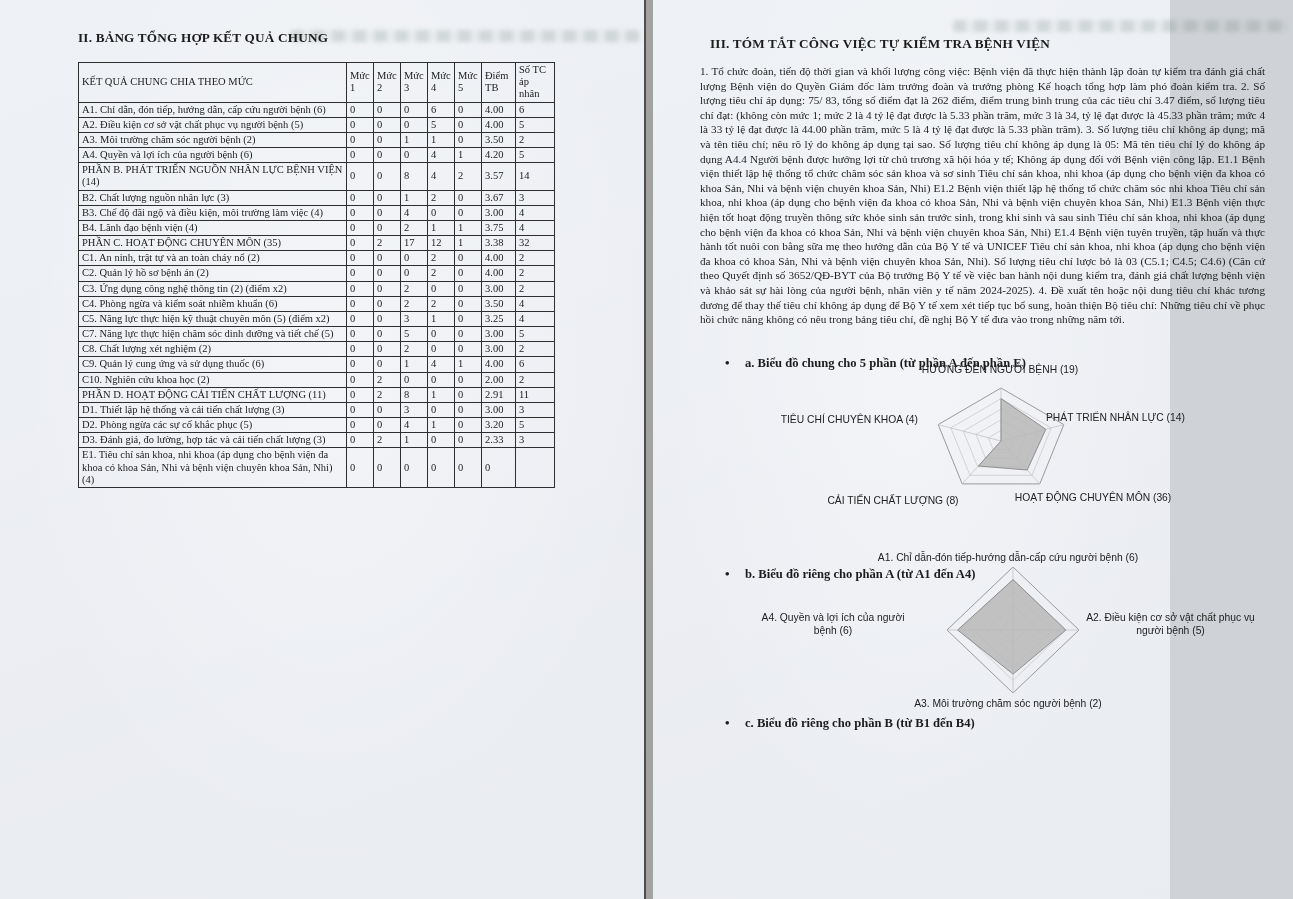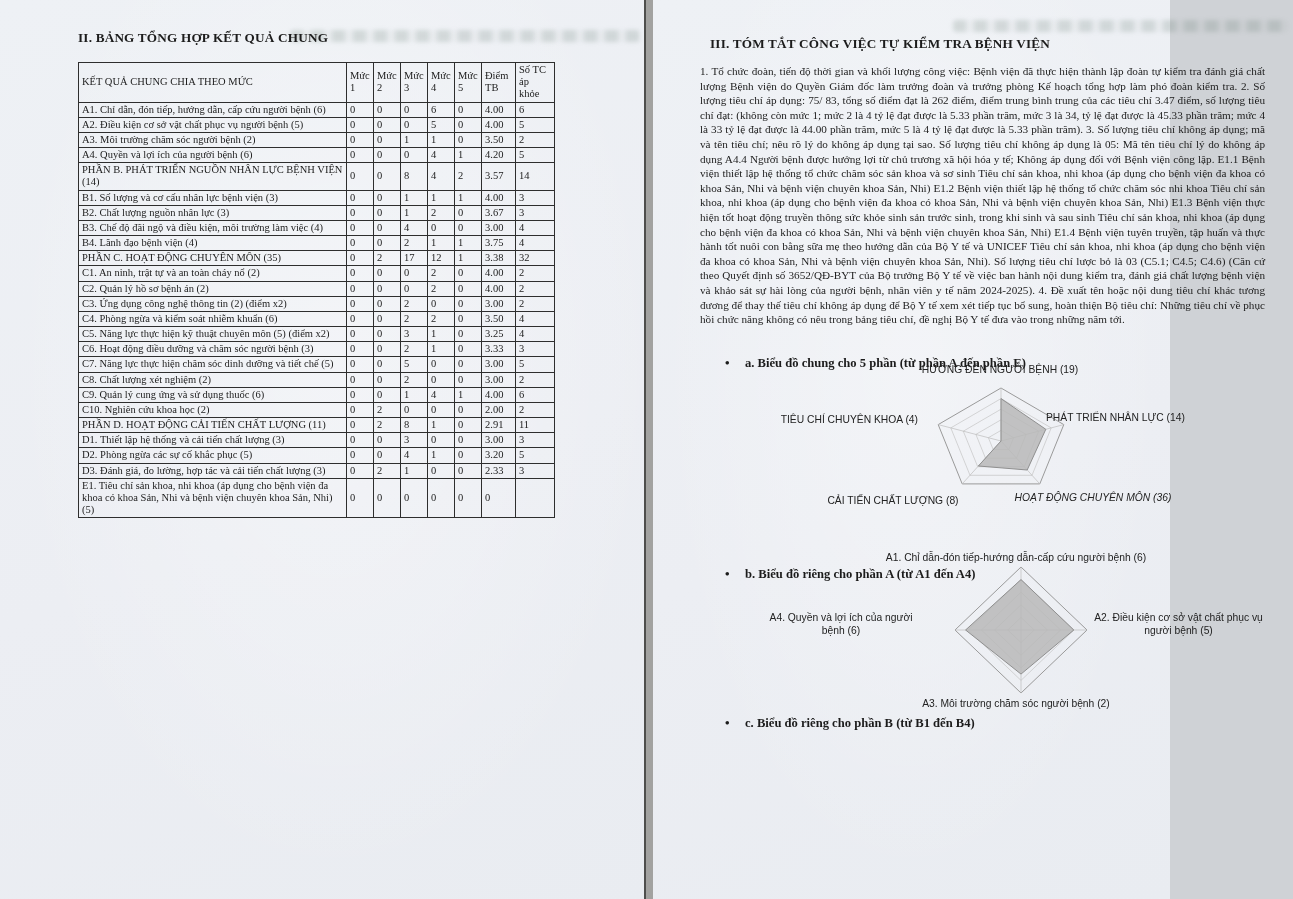--- a/index.html
+++ b/index.html
@@ -68,21 +68,21 @@
     </colgroup>
     <thead>
       <tr>
         <th>KẾT QUẢ CHUNG CHIA THEO MỨC</th>
         <th>Mức 1</th>
         <th>Mức 2</th>
         <th>Mức 3</th>
         <th>Mức 4</th>
         <th>Mức 5</th>
         <th>Điểm TB</th>
-        <th>Số TC áp khỏe</th>
+        <th>Số TC áp nhân</th>
       </tr>
     </thead>
     <tbody>
         <tr>
           <td>A1. Chỉ dẫn, đón tiếp, hướng dẫn, cấp cứu người bệnh (6)</td>
           <td>0</td>
           <td>0</td>
           <td>0</td>
           <td>6</td>
           <td>0</td>
@@ -123,30 +123,20 @@
           <td>PHẦN B. PHÁT TRIỂN NGUỒN NHÂN LỰC BỆNH VIỆN (14)</td>
           <td>0</td>
           <td>0</td>
           <td>8</td>
           <td>4</td>
           <td>2</td>
           <td>3.57</td>
           <td>14</td>
         </tr>
         <tr>
-          <td>B1. Số lượng và cơ cấu nhân lực bệnh viện (3)</td>
-          <td>0</td>
-          <td>0</td>
-          <td>1</td>
-          <td>1</td>
-          <td>1</td>
-          <td>4.00</td>
-          <td>3</td>
-        </tr>
-        <tr>
           <td>B2. Chất lượng nguồn nhân lực (3)</td>
           <td>0</td>
           <td>0</td>
           <td>1</td>
           <td>2</td>
           <td>0</td>
           <td>3.67</td>
           <td>3</td>
         </tr>
         <tr>
@@ -223,30 +213,20 @@
           <td>C5. Năng lực thực hiện kỹ thuật chuyên môn (5) (điểm x2)</td>
           <td>0</td>
           <td>0</td>
           <td>3</td>
           <td>1</td>
           <td>0</td>
           <td>3.25</td>
           <td>4</td>
         </tr>
         <tr>
-          <td>C6. Hoạt động điều dưỡng và chăm sóc người bệnh (3)</td>
-          <td>0</td>
-          <td>0</td>
-          <td>2</td>
-          <td>1</td>
-          <td>0</td>
-          <td>3.33</td>
-          <td>3</td>
-        </tr>
-        <tr>
           <td>C7. Năng lực thực hiện chăm sóc dinh dưỡng và tiết chế (5)</td>
           <td>0</td>
           <td>0</td>
           <td>5</td>
           <td>0</td>
           <td>0</td>
           <td>3.00</td>
           <td>5</td>
         </tr>
         <tr>
@@ -313,21 +293,21 @@
           <td>D3. Đánh giá, đo lường, hợp tác và cải tiến chất lượng (3)</td>
           <td>0</td>
           <td>2</td>
           <td>1</td>
           <td>0</td>
           <td>0</td>
           <td>2.33</td>
           <td>3</td>
         </tr>
         <tr>
-          <td>E1. Tiêu chí sản khoa, nhi khoa (áp dụng cho bệnh viện đa khoa có khoa Sản, Nhi và bệnh viện chuyên khoa Sản, Nhi) (5)</td>
+          <td>E1. Tiêu chí sản khoa, nhi khoa (áp dụng cho bệnh viện đa khoa có khoa Sản, Nhi và bệnh viện chuyên khoa Sản, Nhi) (4)</td>
           <td>0</td>
           <td>0</td>
           <td>0</td>
           <td>0</td>
           <td>0</td>
           <td>0</td>
           <td></td>
         </tr>
       </tbody>
   </table>
@@ -354,28 +334,28 @@
         <polygon points="288.0,26.0 350.8,62.6 326.8,121.9 249.2,121.9 225.2,62.6" fill="none" stroke="#9a9a9a" stroke-width="1"></polygon>
         <line x1="288" y1="79" x2="288.0" y2="26.0" stroke="#bdbdbd" stroke-width="0.7"></line>
         <line x1="288" y1="79" x2="350.8" y2="62.6" stroke="#bdbdbd" stroke-width="0.7"></line>
         <line x1="288" y1="79" x2="326.8" y2="121.9" stroke="#bdbdbd" stroke-width="0.7"></line>
         <line x1="288" y1="79" x2="249.2" y2="121.9" stroke="#bdbdbd" stroke-width="0.7"></line>
         <line x1="288" y1="79" x2="225.2" y2="62.6" stroke="#bdbdbd" stroke-width="0.7"></line>
         <polygon points="288.0,36.6 332.8,67.3 314.2,108.0 265.4,104.0 288.0,79.0" fill="#b8b8b8" fill-opacity="0.85" stroke="#8f8f8f" stroke-width="1"></polygon>
       </svg>
     <div class="axis-label t-center" style="left:132px; top:2px;  width:310px;">HƯỚNG ĐẾN NGƯỜI BỆNH (19)</div>
     <div class="axis-label t-left" style="left:333px; top:50px; width:220px;">PHÁT TRIỂN NHÂN LỰC (14)</div>
-    <div class="axis-label t-center" style="left:260px; top:130px;width:240px;font-style:italic;">HOẠT ĐỘNG CHUYÊN MÔN (36)</div>
+    <div class="axis-label t-center" style="left:260px; top:130px;width:240px;">HOẠT ĐỘNG CHUYÊN MÔN (36)</div>
     <div class="axis-label t-center" style="left:80px;  top:133px;width:200px;">CẢI TIẾN CHẤT LƯỢNG (8)</div>
     <div class="axis-label t-right" style="left:40px;  top:52px; width:165px;">TIÊU CHÍ CHUYÊN KHOA (4)</div>
   </div>
 
   <div class="bullet-head rp" style="left:72px; top:538px;margin-top:28px;">b. Biểu đồ riêng cho phần A (từ A1 đến A4)</div>
 
-  <div class="chart-wrap" style="left:76px; top:552px; width:560px; height:165px;">
+  <div class="chart-wrap" style="left:68px; top:552px; width:560px; height:165px;">
     <svg id="radar-b" width="560" height="165" viewBox="0 0 560 165">
         <polygon points="292.0,65.4 305.2,78.0 292.0,90.6 278.8,78.0" fill="none" stroke="#c4c4c4" stroke-width="0.7"></polygon>
         <polygon points="292.0,52.8 318.4,78.0 292.0,103.2 265.6,78.0" fill="none" stroke="#c4c4c4" stroke-width="0.7"></polygon>
         <polygon points="292.0,40.2 331.6,78.0 292.0,115.8 252.4,78.0" fill="none" stroke="#c4c4c4" stroke-width="0.7"></polygon>
         <polygon points="292.0,27.6 344.8,78.0 292.0,128.4 239.2,78.0" fill="none" stroke="#c4c4c4" stroke-width="0.7"></polygon>
         <polygon points="292.0,15.0 358.0,78.0 292.0,141.0 226.0,78.0" fill="none" stroke="#9a9a9a" stroke-width="1"></polygon>
         <line x1="292" y1="78" x2="292.0" y2="15.0" stroke="#bdbdbd" stroke-width="0.7"></line>
         <line x1="292" y1="78" x2="358.0" y2="78.0" stroke="#bdbdbd" stroke-width="0.7"></line>
         <line x1="292" y1="78" x2="292.0" y2="141.0" stroke="#bdbdbd" stroke-width="0.7"></line>
         <line x1="292" y1="78" x2="226.0" y2="78.0" stroke="#bdbdbd" stroke-width="0.7"></line>

